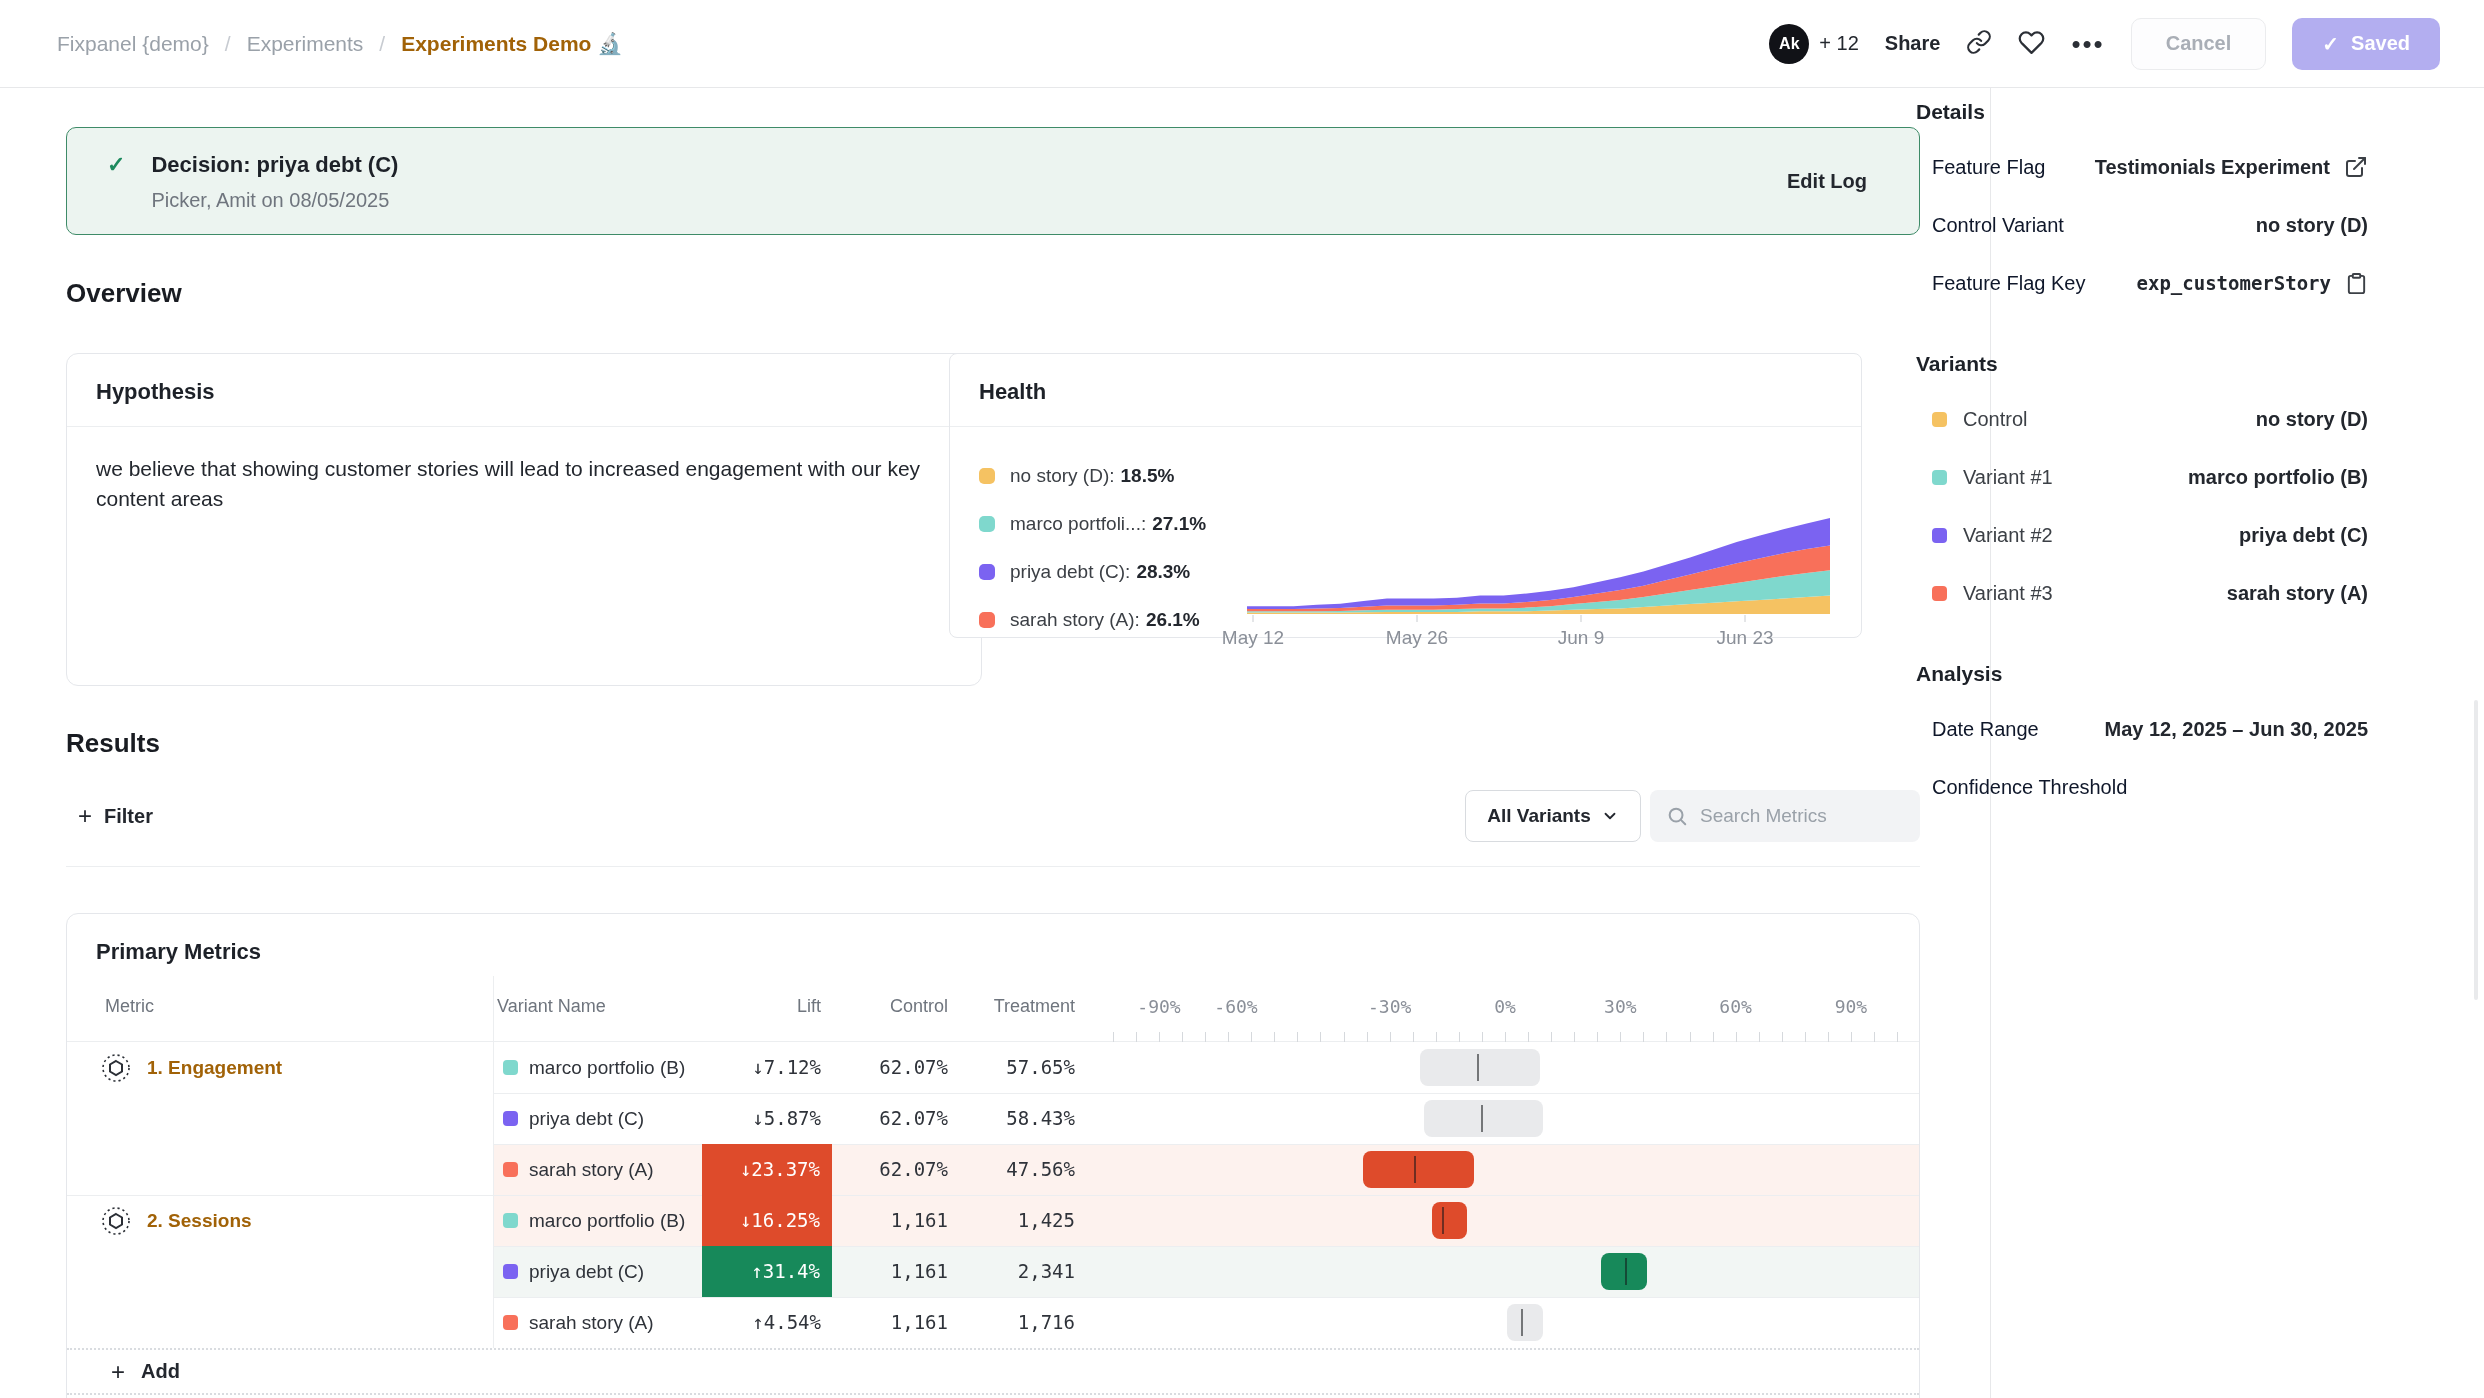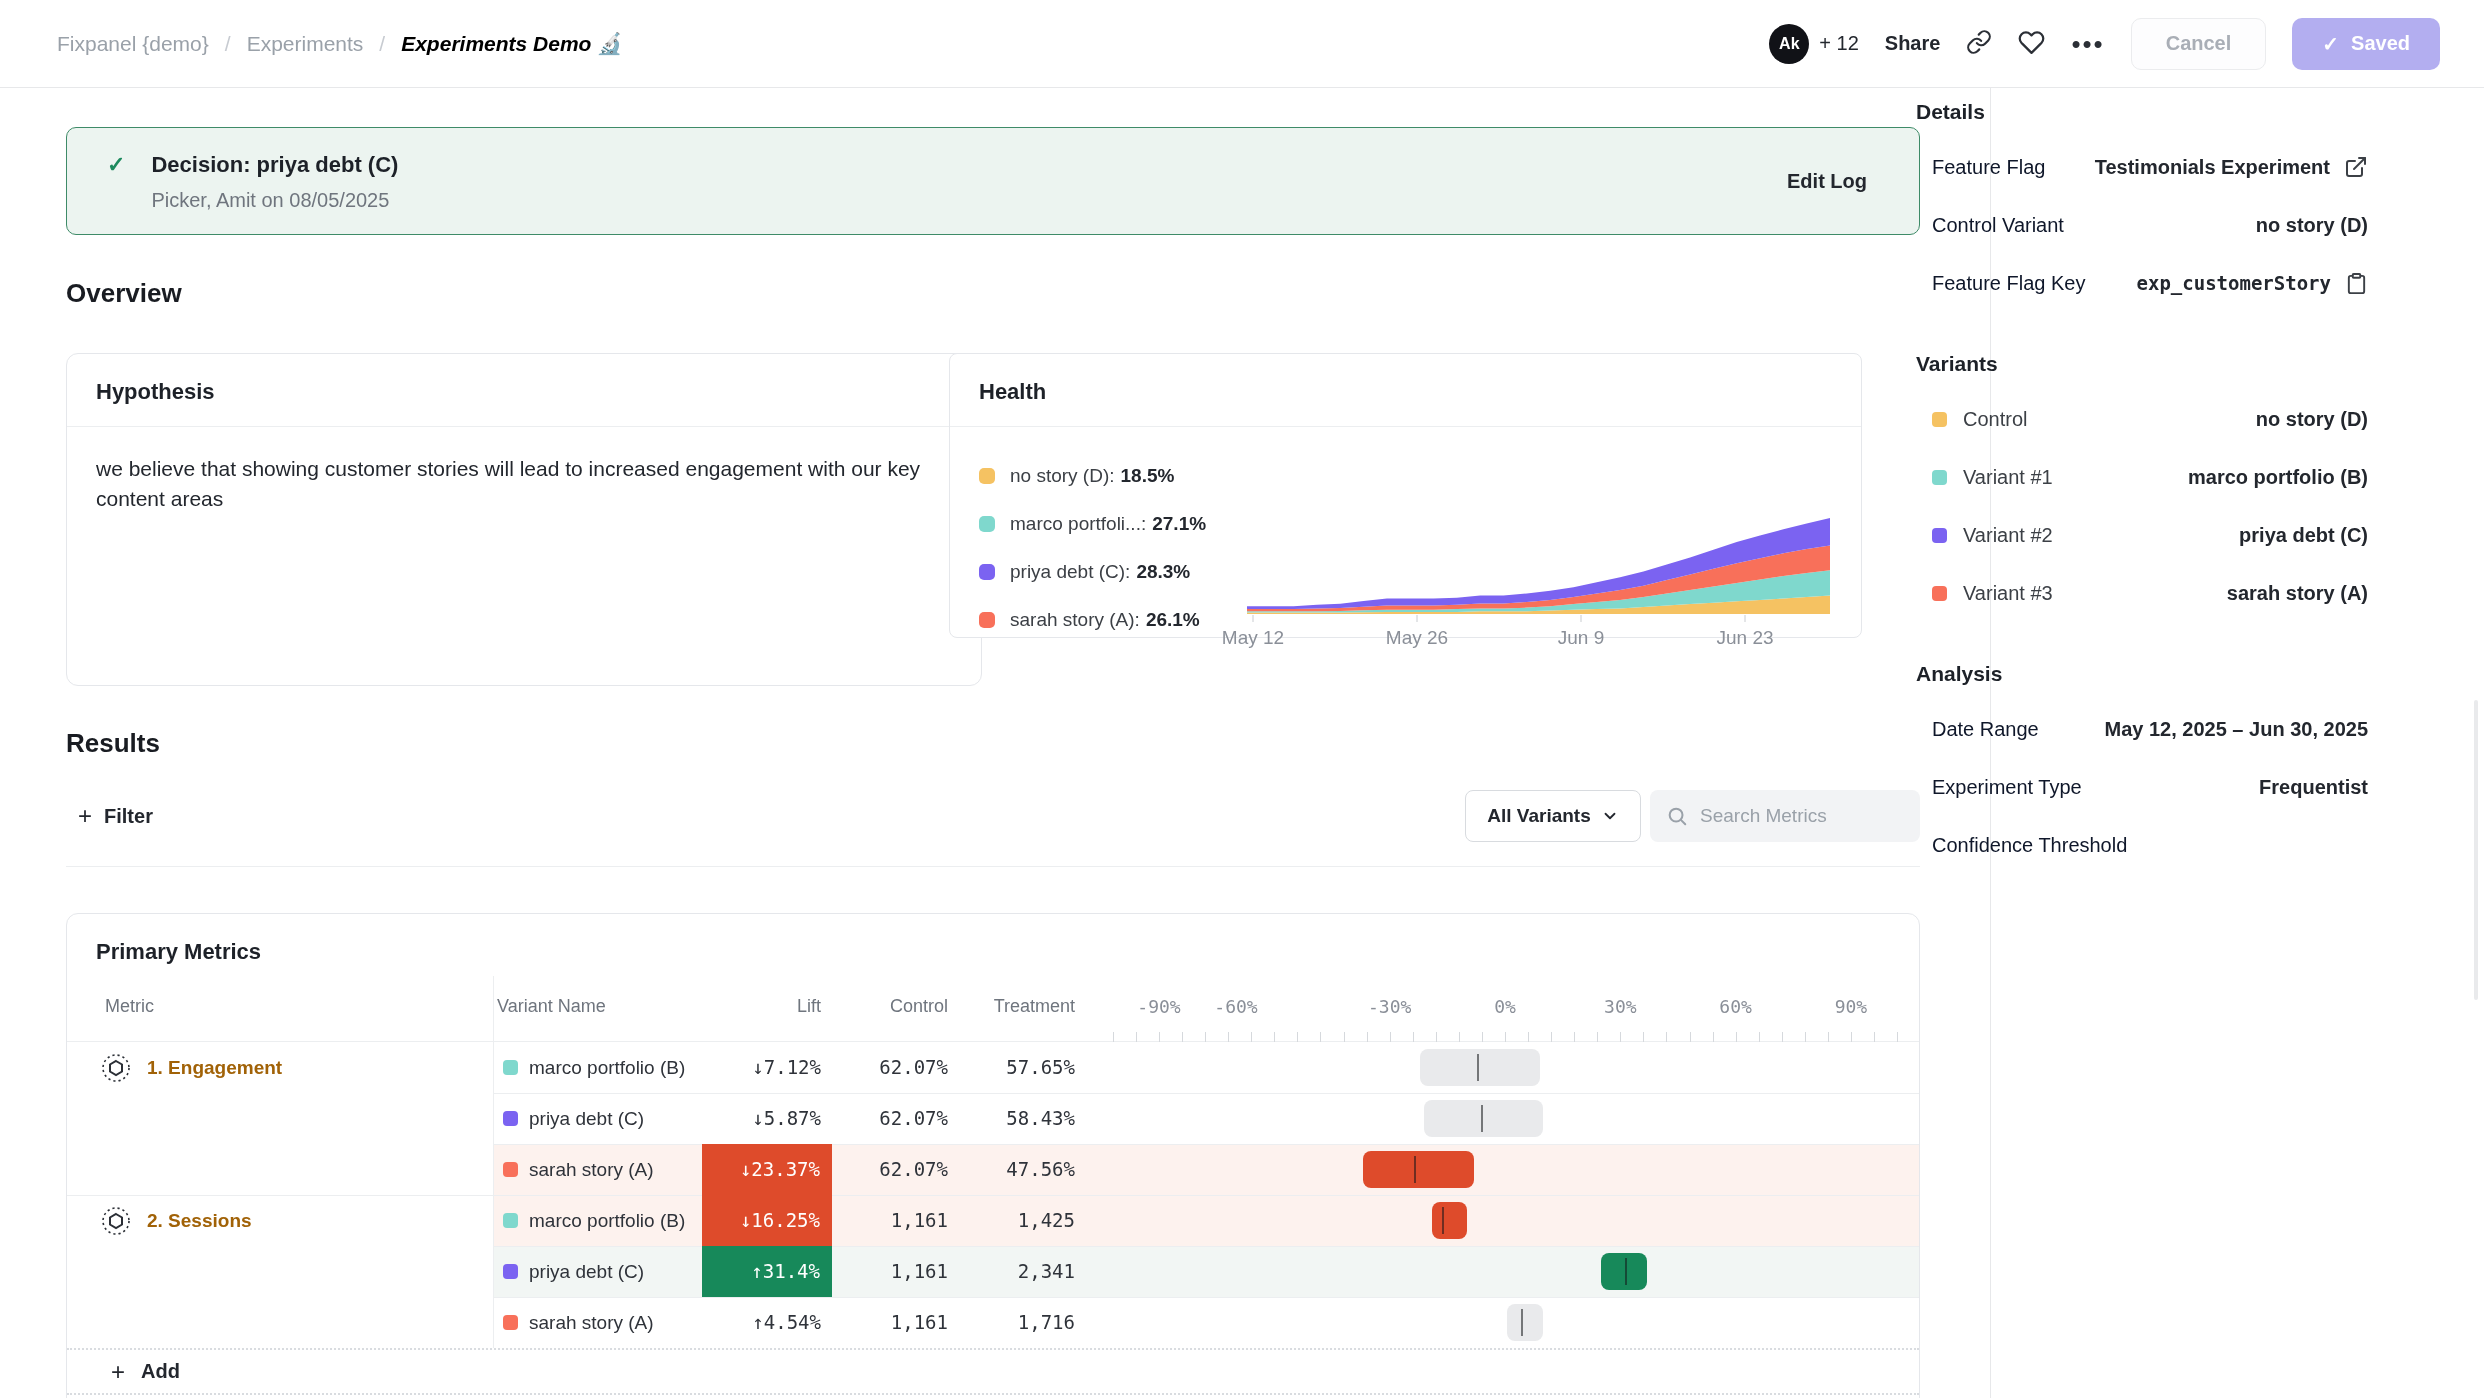--- a/index.html
+++ b/index.html
@@ -7,21 +7,21 @@
     font-family:"Liberation Sans", sans-serif; color:#23272e; }
   .mono { font-family:"DejaVu Sans Mono", monospace; }
 
   
   .topbar { position:absolute; left:0; top:0; width:2484px; height:88px;
     border-bottom:1px solid #e7e8ea; display:flex; align-items:center;
     justify-content:space-between; padding:0 44px 0 57px; background:#fff; z-index:5;}
   .crumbs { display:flex; align-items:center; gap:16px; font-size:21px; }
   .crumbs .dim { color:#9aa1a9; cursor:pointer; }
   .crumbs .sep { color:#c7cbd1; }
-  .crumbs .cur { color:#000000; font-weight:600;font-style:italic; }
+  .crumbs .cur { color:#a16207; font-weight:600; }
   .actions { display:flex; align-items:center; gap:26px; }
   .avatar { width:40px; height:40px; border-radius:50%; background:#111217; color:#fff;
     font-weight:700; font-size:16px; display:flex; align-items:center; justify-content:center; }
   .plus12 { font-size:20px; color:#23272e; margin-left:-16px; }
   .txtbtn { font-size:20px; font-weight:600; color:#23272e; background:none; border:none; cursor:pointer;
     font-family:inherit;}
   .iconbtn { background:none; border:none; cursor:pointer; display:flex; align-items:center; }
   .iconbtn svg { stroke:#2b2f36; fill:none; stroke-width:2; stroke-linecap:round; stroke-linejoin:round; }
   .dots { font-size:26px; letter-spacing:2px; color:#2b2f36; line-height:20px; }
   .btn-cancel { height:52px; padding:0 34px; border-radius:10px; border:1px solid #ebecee;
@@ -425,20 +425,16 @@
   </div>
 </aside>
 
 <aside class="side-section" style="top:662px;">
   <h3>Analysis</h3>
   <div class="srow">
     <span class="slabel">Date Range</span>
     <span class="sval">May 12, 2025 – Jun 30, 2025</span>
   </div>
   <div class="srow">
-    <span class="slabel">Experiment Type</span>
-    <span class="sval">Frequentist</span>
-  </div>
-  <div class="srow">
     <span class="slabel">Confidence Threshold</span>
     <span class="sval"></span>
   </div>
 </aside>
 
 </body></html>

